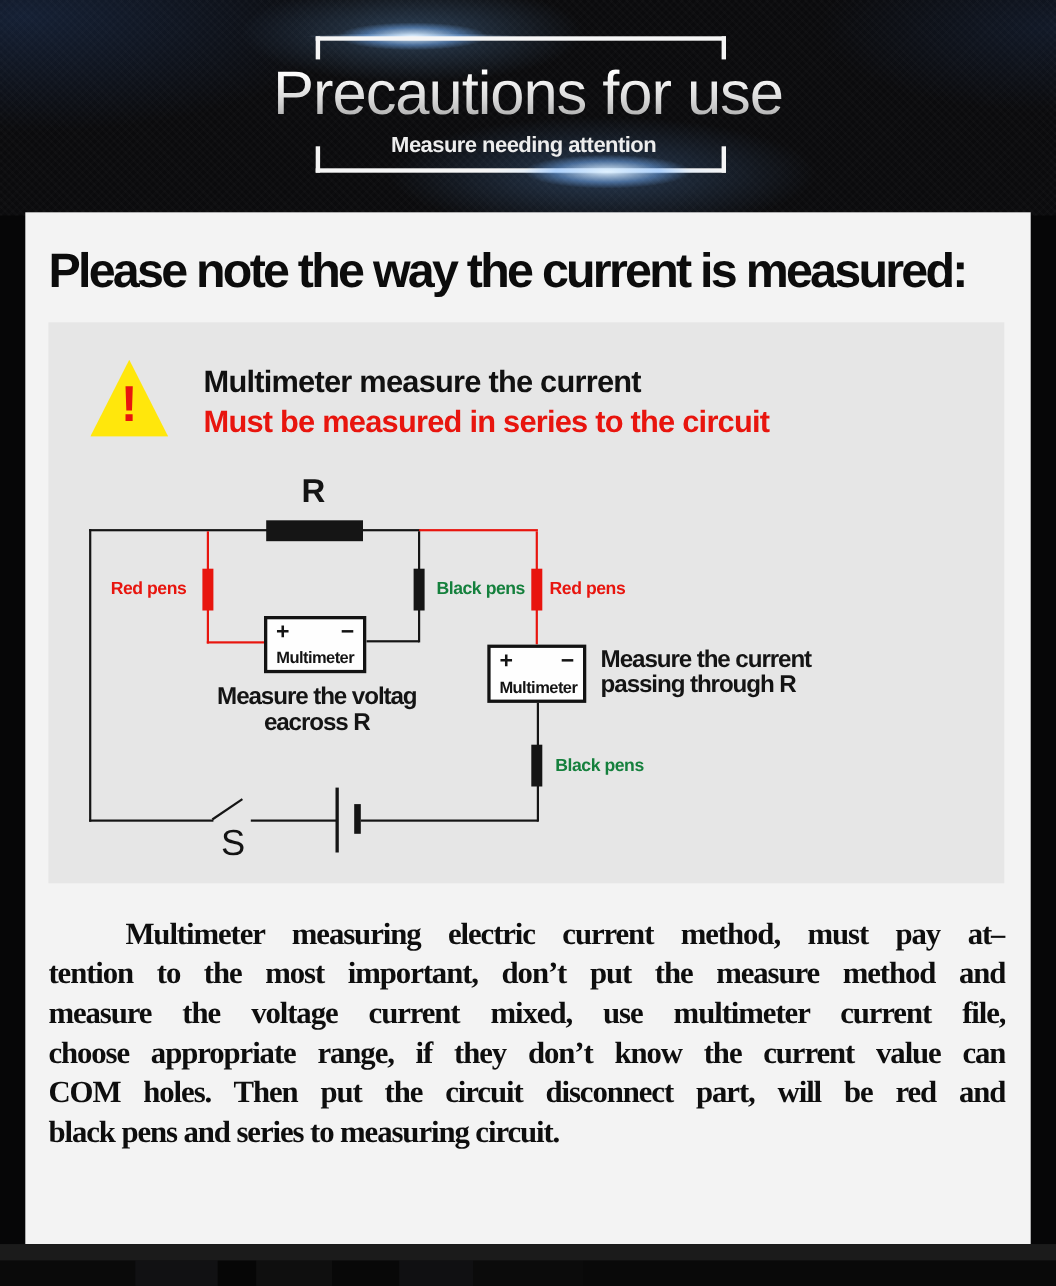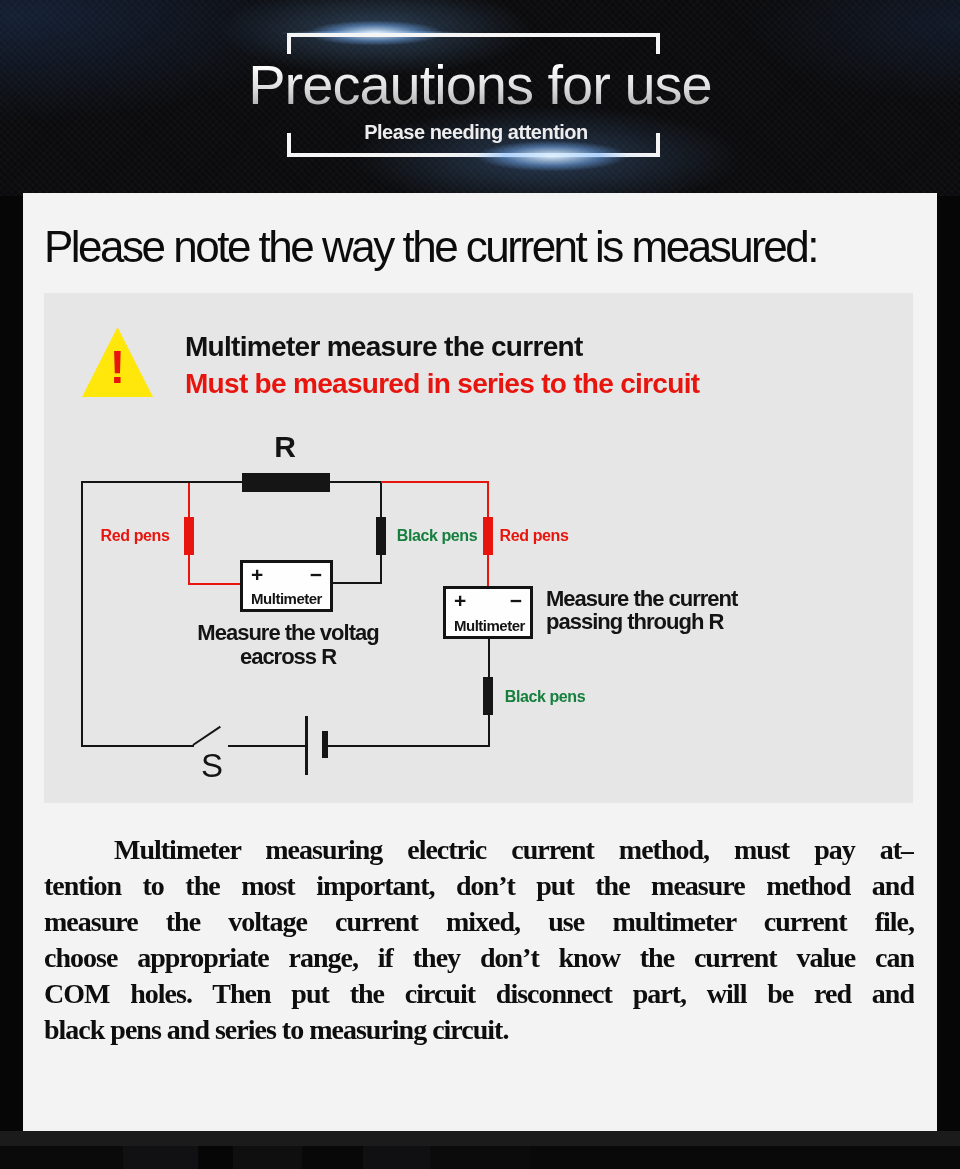--- a/index.html
+++ b/index.html
@@ -64,21 +64,21 @@
   }
   .hero-subtitle{
     left:0;top:121px;width:952px;text-align:center;
     font-size:20px;line-height:22px;font-weight:700;letter-spacing:-.5px;color:#ededed;
   }
 
   
   .panel{left:23px;top:193px;width:914px;height:938px;background:#f3f3f3;}
   .heading{
     left:44px;top:224px;width:880px;
-    font-size:44px;line-height:46px;font-weight:400;letter-spacing:-2.5px;color:#0c0c0c;
+    font-size:44px;line-height:46px;font-weight:700;letter-spacing:-2.5px;color:#0c0c0c;
   }
   .graybox{left:44px;top:293px;width:869px;height:510px;background:#e6e6e6;}
 
   
   .warn-triangle{
     left:82px;top:327px;width:71px;height:70px;
     background:#ffe70c;
     clip-path:polygon(50% 0%, 100% 100%, 0% 100%);
     display:flex;align-items:flex-start;justify-content:center;
   }
@@ -127,21 +127,21 @@
 <div id="page">
 
   <div class="abs header">
     <div class="abs flare flare-top-streak"></div>
     <div class="abs flare flare-top"></div>
     <div class="abs bracket-top"></div>
     <div class="abs bracket-bottom"></div>
     <div class="abs flare flare-bottom-streak"></div>
     <div class="abs flare flare-bottom"></div>
     <div class="abs hero-title">Precautions for use</div>
-    <div class="abs hero-subtitle">Please needing attention</div>
+    <div class="abs hero-subtitle">Measure needing attention</div>
   </div>
 
   <div class="abs panel"></div>
 
   <div class="abs heading">Please note the way the current is measured:</div>
 
   <div class="abs graybox"></div>
 
   <div class="abs warn-triangle">
     <span class="warn-excl">!</span>

